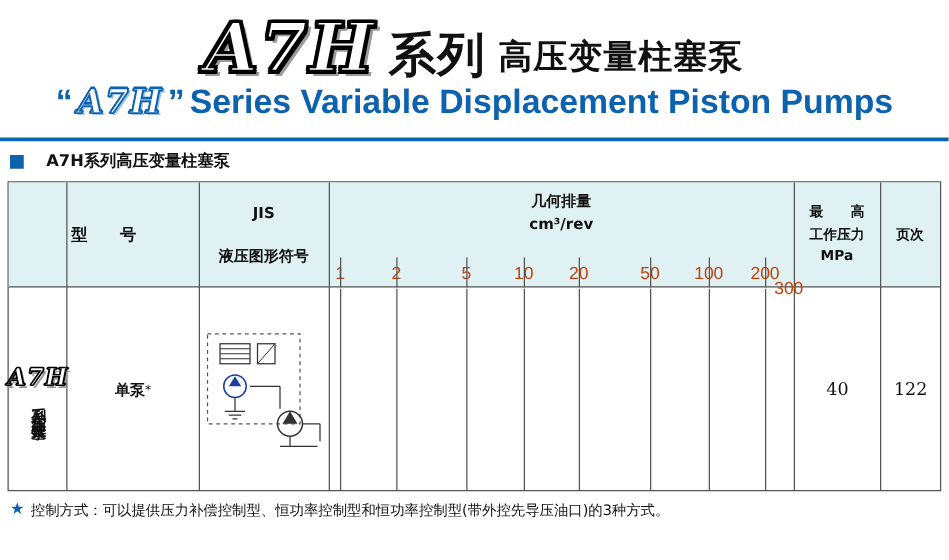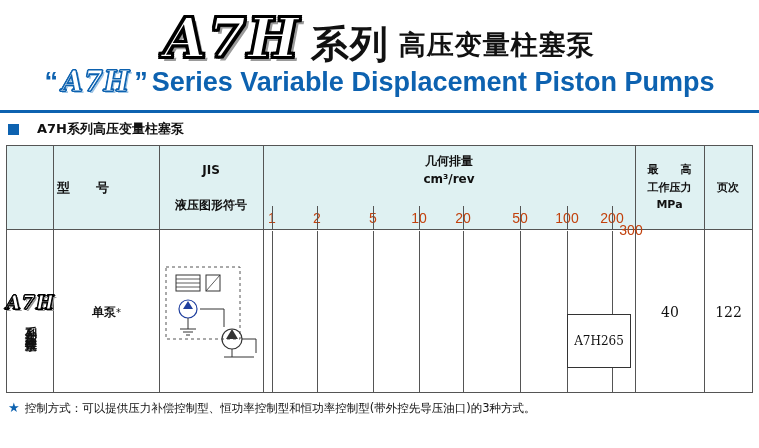--- a/index.html
+++ b/index.html
@@ -278,23 +278,20 @@
       <line x1="62" y1="52" x2="62" y2="70" stroke="#333" stroke-width="1"></line>
       <circle cx="70" cy="82" r="10" fill="none" stroke="#333" stroke-width="1.2"></circle>
       <path d="M70 72 L76 82 L64 82 Z" fill="#333"></path>
       <line x1="70" y1="92" x2="70" y2="100" stroke="#333" stroke-width="1"></line>
       <line x1="62" y1="100" x2="92" y2="100" stroke="#333" stroke-width="1"></line>
       <line x1="80" y1="82" x2="94" y2="82" stroke="#333" stroke-width="1"></line>
       <line x1="94" y1="82" x2="94" y2="96" stroke="#333" stroke-width="1"></line>
     </svg>
   </div>
 
-  <div class="bar" style="left:560px;top:168px;width:62px;height:52px;">
-    <span>A7H265</span>
-  </div>
 
   <div class="cell" style="left:629px;top:85px;width:68px;height:162px;font-family:'DejaVu Serif',serif;font-size:14px;">40</div>
   <div class="cell" style="left:698px;top:85px;width:47px;height:162px;font-family:'DejaVu Serif',serif;font-size:14px;">122</div>
 
 </div>
 
 <div class="note">
   <span class="star">★</span>
   <span>控制方式：可以提供压力补偿控制型、恒功率控制型和恒功率控制型(带外控先导压油口)的3种方式。</span>
 </div>

